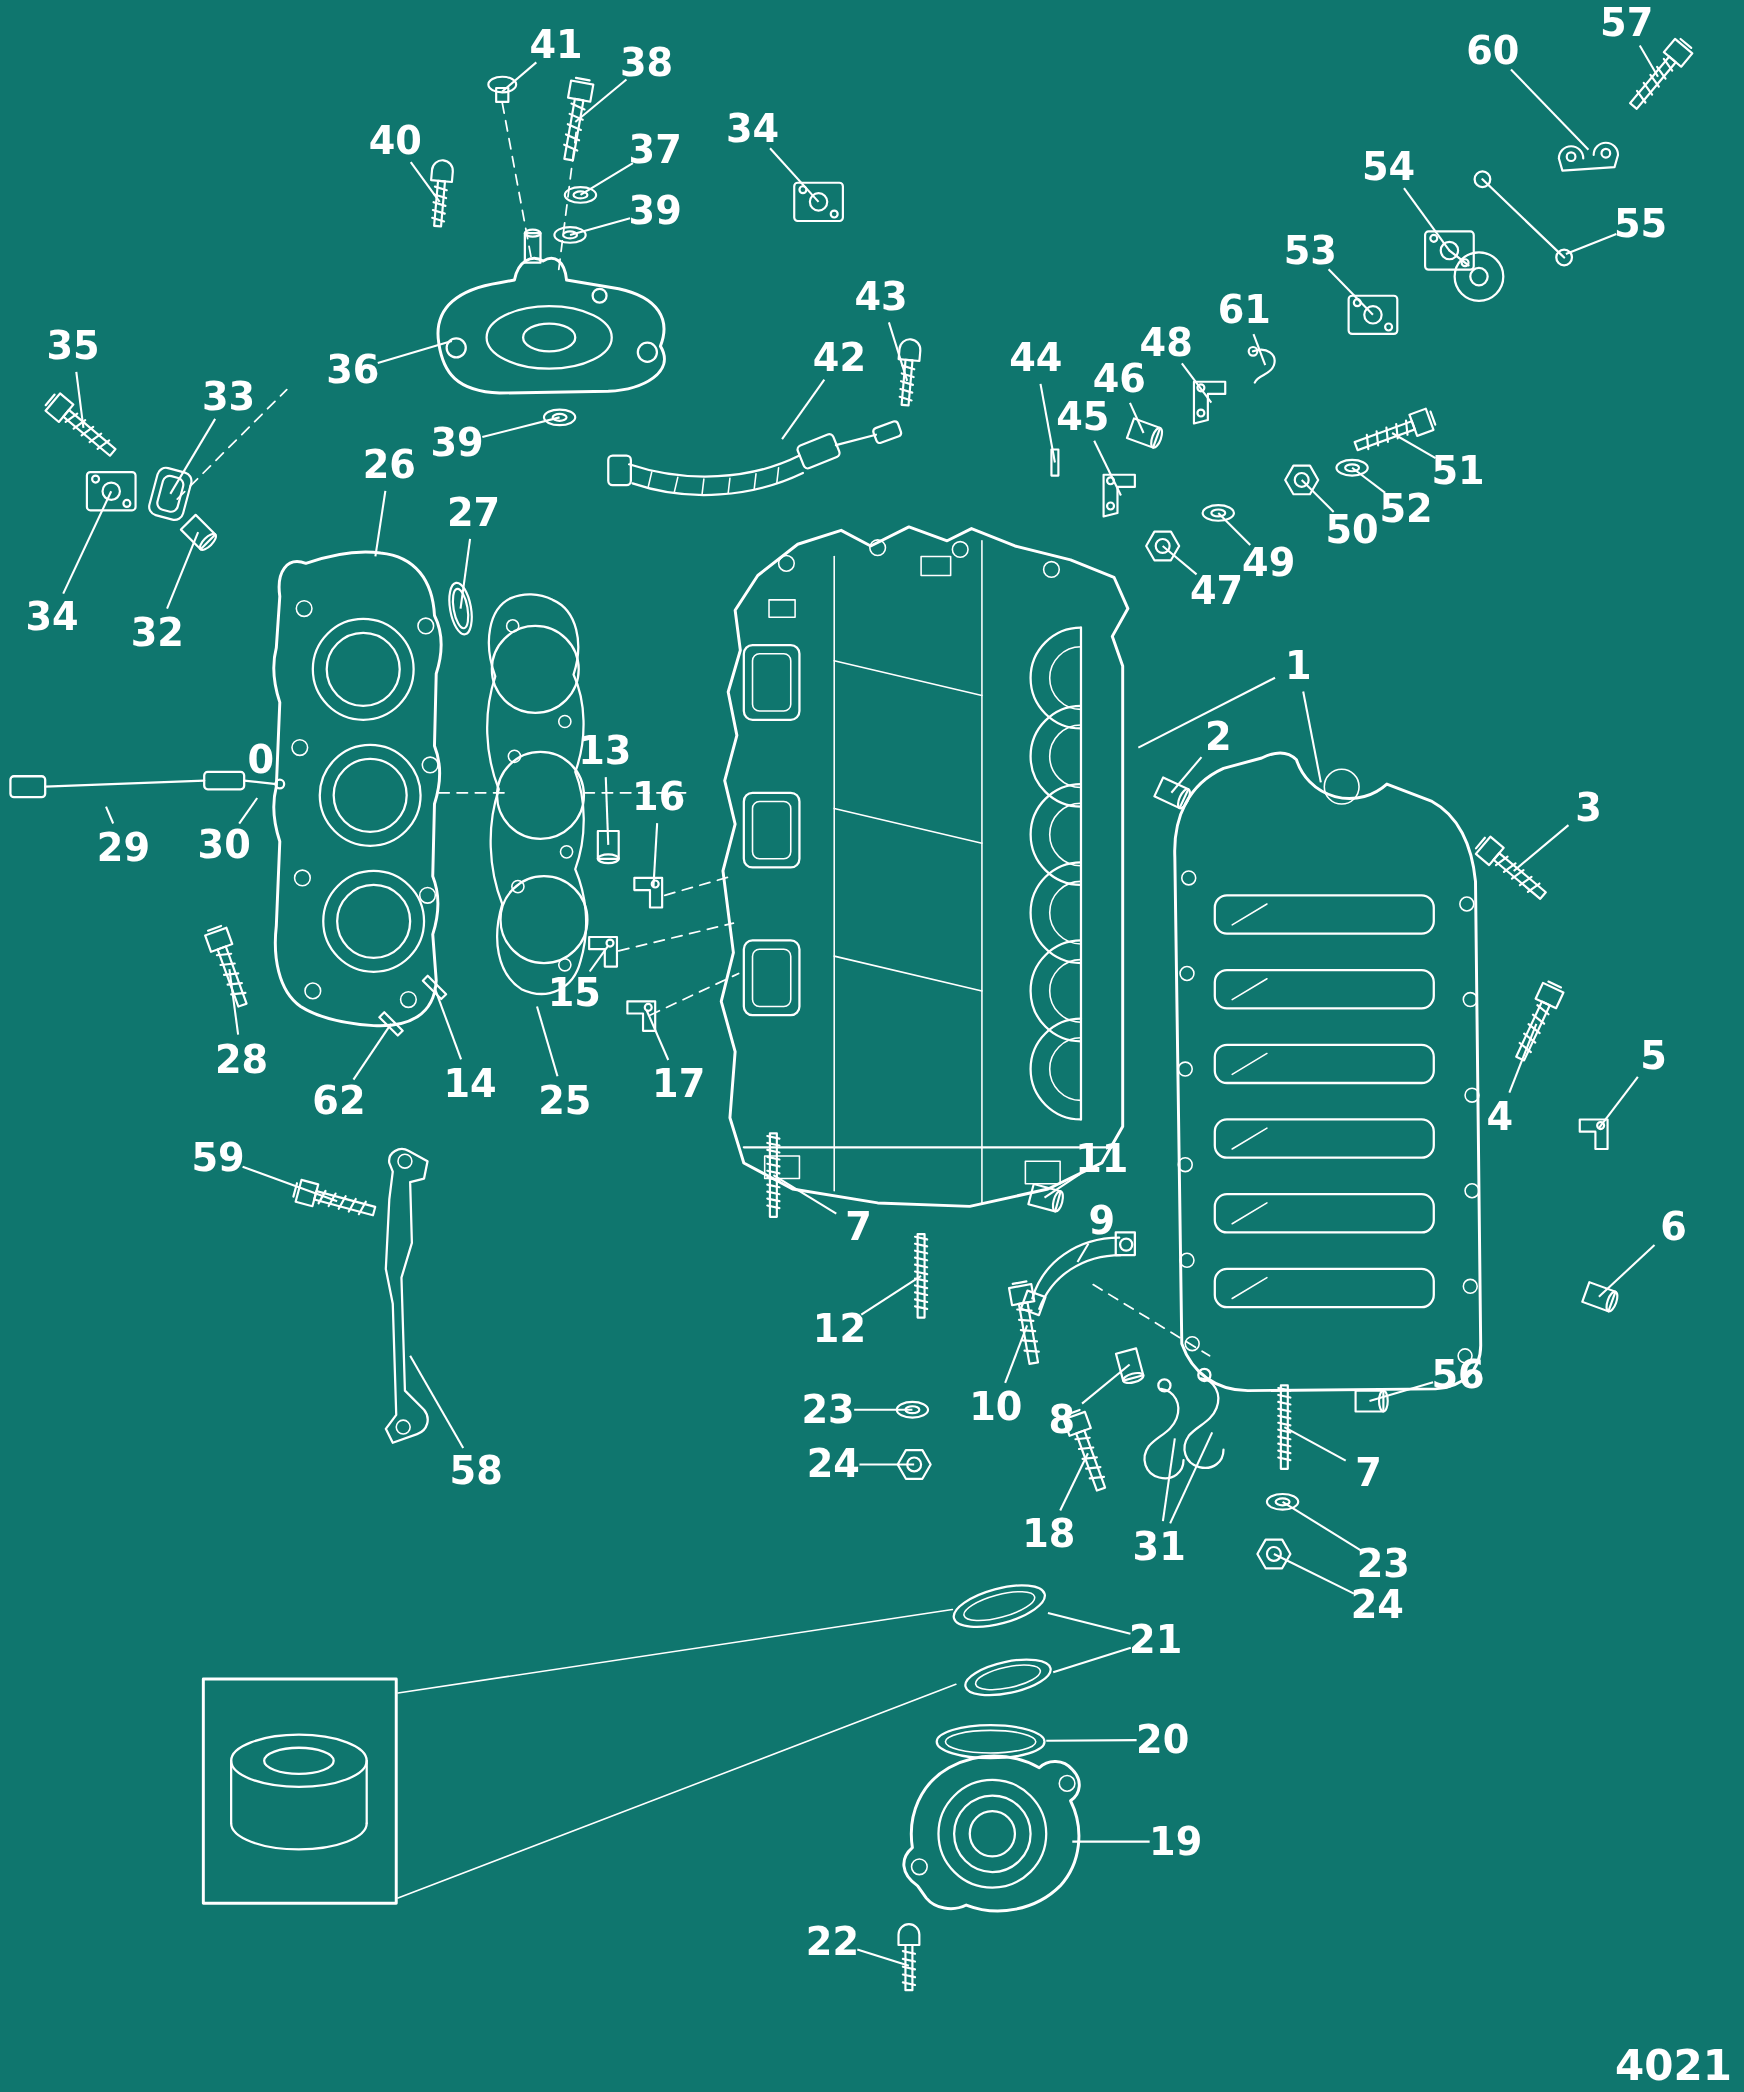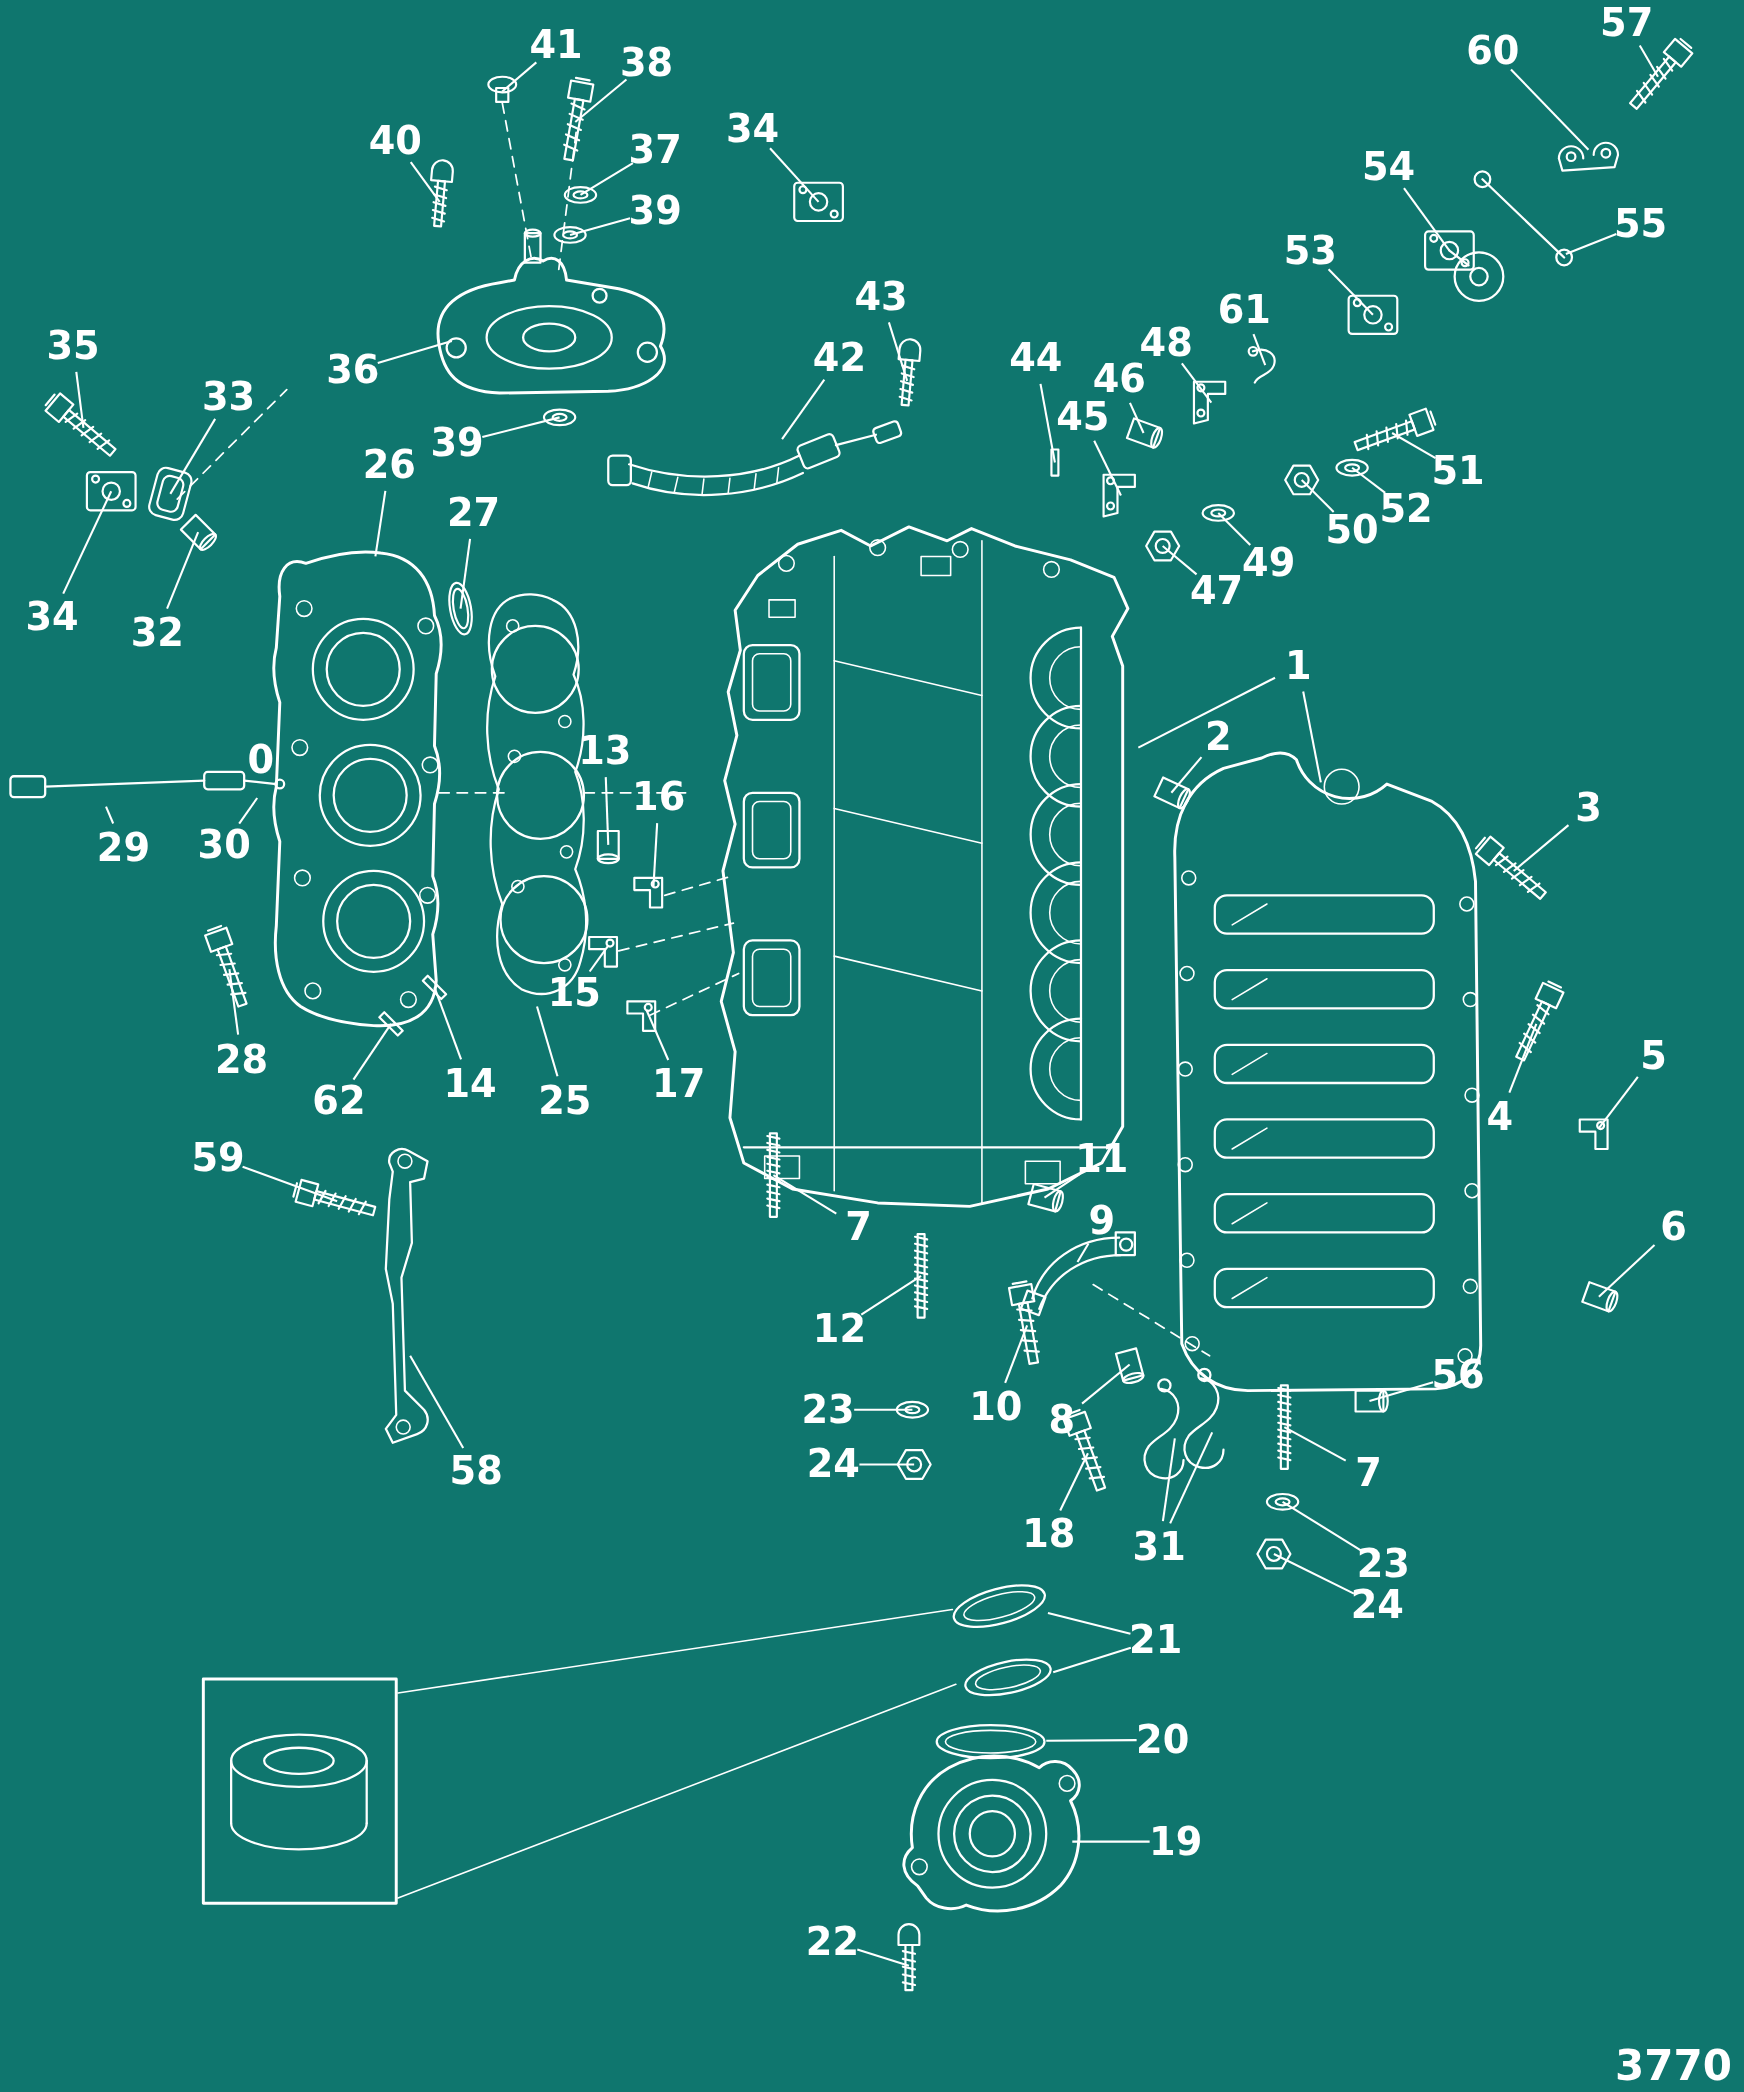--- a/index.html
+++ b/index.html
@@ -832,15 +832,15 @@
             <line x1="-14" y1="-7" x2="-17" y2="7"></line>
             <line x1="-5" y1="-7" x2="-8" y2="7"></line>
             <line x1="4" y1="-7" x2="1" y2="7"></line>
             <line x1="13" y1="-7" x2="10" y2="7"></line>
             <line x1="22" y1="-7" x2="19" y2="7"></line>
           </g>
         </g>
       </g>
   </svg>
 
-  <div class="fig-num">3770</div>
+  <div class="fig-num">4021</div>
 </div>
 
 
 </body></html>

